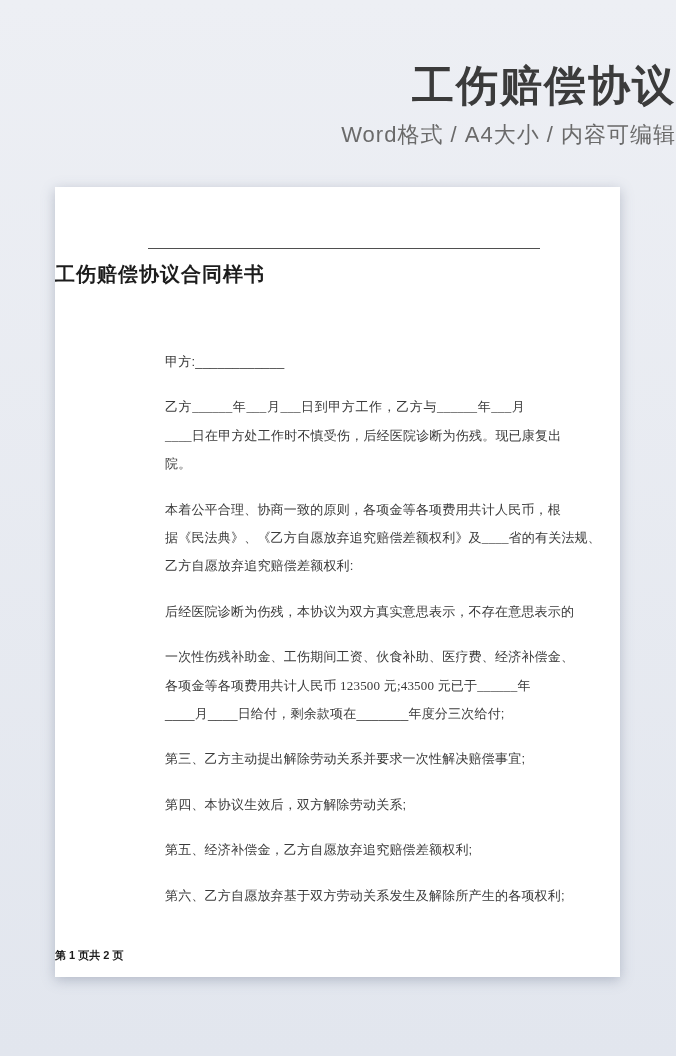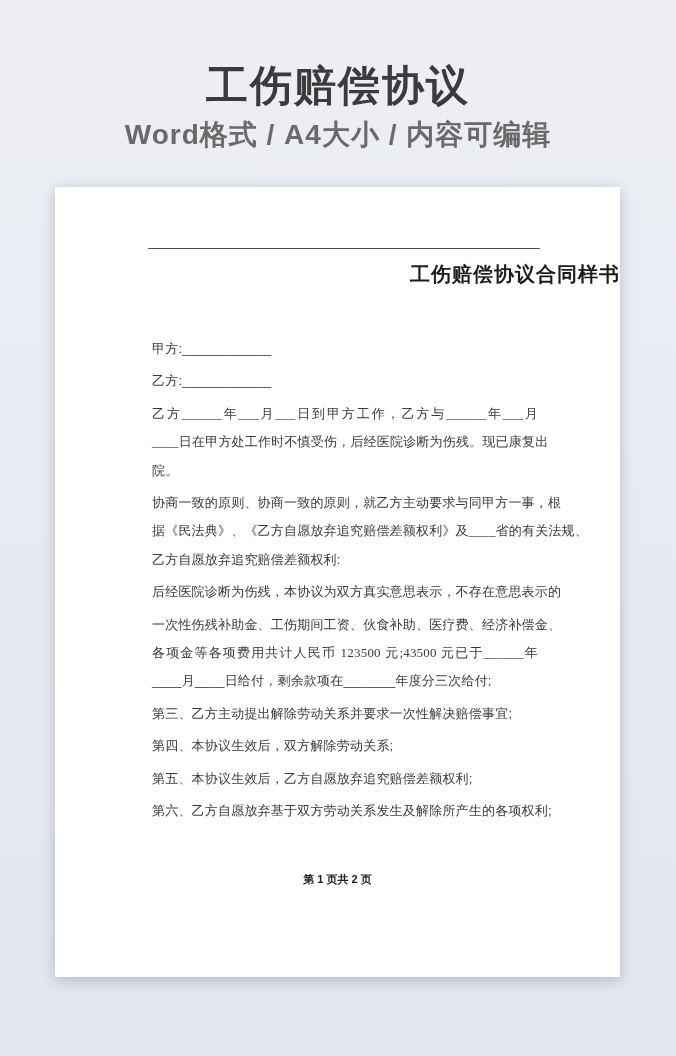--- a/index.html
+++ b/index.html
@@ -19,34 +19,34 @@
   }
   body {
     height: 1056px;
     background: linear-gradient(180deg, var(--bg-top) 0%, var(--bg-bottom) 100%);
     position: relative;
     overflow: hidden;
   }
   .header {
     position: absolute;
     top: 0; left: 0; right: 0;
-    text-align: center;
+    text-align: right;
   }
   .header-title {
     margin-top: 60px;
     font-size: 42px;
     font-weight: 700;
     letter-spacing: 2px;
     color: var(--header-title-color);
     line-height: 52px;
   }
   .header-subtitle {
     margin-top: 8px;
-    font-size: 28px;
-    font-weight: 700;
+    font-size: 22px;
+    font-weight: 400;
     letter-spacing: 1px;
     color: var(--subtitle-color);
     line-height: 30px;
   }
   .doc-page {
     position: absolute;
     left: 55px;
     top: 187px;
     width: 565px;
     height: 790px;
@@ -58,53 +58,53 @@
     left: 93px;
     top: 61px;
     width: 392px;
     height: 1px;
     background: var(--divider-color);
   }
   .doc-title {
     position: absolute;
     top: 72px;
     left: 0; right: 0;
-    text-align: right;
+    text-align: left;
     font-size: 20px;
     font-weight: 700;
     letter-spacing: 1px;
     color: var(--doc-title-color);
     line-height: 30px;
   }
   .doc-body {
     position: absolute;
     left: 93px;
     top: 144px;
     width: 394px;
     font-size: 13px;
     color: var(--doc-text-color);
   }
-  .para { margin: 4px; }
+  .para { margin: 17px; }
   .para.gap-lg { margin-bottom: 4px; }
   .para.gap-sm { margin-bottom: 2px; }
   .line {
     line-height: 28.4px;
     white-space: nowrap;
     letter-spacing: 0.2px;
   }
   .line.fill {
     text-align: justify;
     text-align-last: justify;
     font-family: Liberation Serif, serif;
   }
   .doc-footer {
     position: absolute;
-    top: 685px;
+    top: 761px;
     left: 0; right: 0;
-    text-align: center;
+    text-align: left;
     font-size: 11px;
     font-weight: 700;
     color: var(--doc-title-color);
     line-height: 14px;
   }
 </style>
 </head>
 <body>
 
 <div class="header">
@@ -113,47 +113,44 @@
 </div>
 
 <div class="doc-page">
   <div class="doc-divider"></div>
   <div class="doc-title">工伤赔偿协议合同样书</div>
   <div class="doc-body">
       <div class="para gap-lg">
         <div class="line">甲方:____________</div>
       </div>
       <div class="para gap-sm">
-        <div class="line">乙方:____________</div>
-      </div>
-      <div class="para gap-sm">
         <div class="line fill">乙方______年___月___日到甲方工作，乙方与______年___月</div>
         <div class="line fill">____日在甲方处工作时不慎受伤，后经医院诊断为伤残。现已康复出</div>
         <div class="line">院。</div>
       </div>
       <div class="para gap-sm">
-        <div class="line fill">协商一致的原则、协商一致的原则，就乙方主动要求与同甲方一事，根</div>
+        <div class="line fill">本着公平合理、协商一致的原则，各项金等各项费用共计人民币，根</div>
         <div class="line fill">据《民法典》、《乙方自愿放弃追究赔偿差额权利》及____省的有关法规、</div>
         <div class="line">乙方自愿放弃追究赔偿差额权利:</div>
       </div>
       <div class="para gap-sm">
         <div class="line fill">后经医院诊断为伤残，本协议为双方真实意思表示，不存在意思表示的</div>
       </div>
       <div class="para gap-sm">
         <div class="line fill">一次性伤残补助金、工伤期间工资、伙食补助、医疗费、经济补偿金、</div>
         <div class="line fill">各项金等各项费用共计人民币 123500 元;43500 元已于______年</div>
         <div class="line">____月____日给付，剩余款项在_______年度分三次给付;</div>
       </div>
       <div class="para gap-sm">
         <div class="line">第三、乙方主动提出解除劳动关系并要求一次性解决赔偿事宜;</div>
       </div>
       <div class="para gap-sm">
         <div class="line">第四、本协议生效后，双方解除劳动关系;</div>
       </div>
       <div class="para gap-sm">
-        <div class="line">第五、本协议生效后，乙方自愿放弃追究赔偿差额权利;</div>
+        <div class="line">第五、经济补偿金，乙方自愿放弃追究赔偿差额权利;</div>
       </div>
       <div class="para gap-sm">
         <div class="line">第六、乙方自愿放弃基于双方劳动关系发生及解除所产生的各项权利;</div>
       </div>
     </div>
   <div class="doc-footer">第 1 页共 2 页</div>
 </div>
 
 </body></html>

